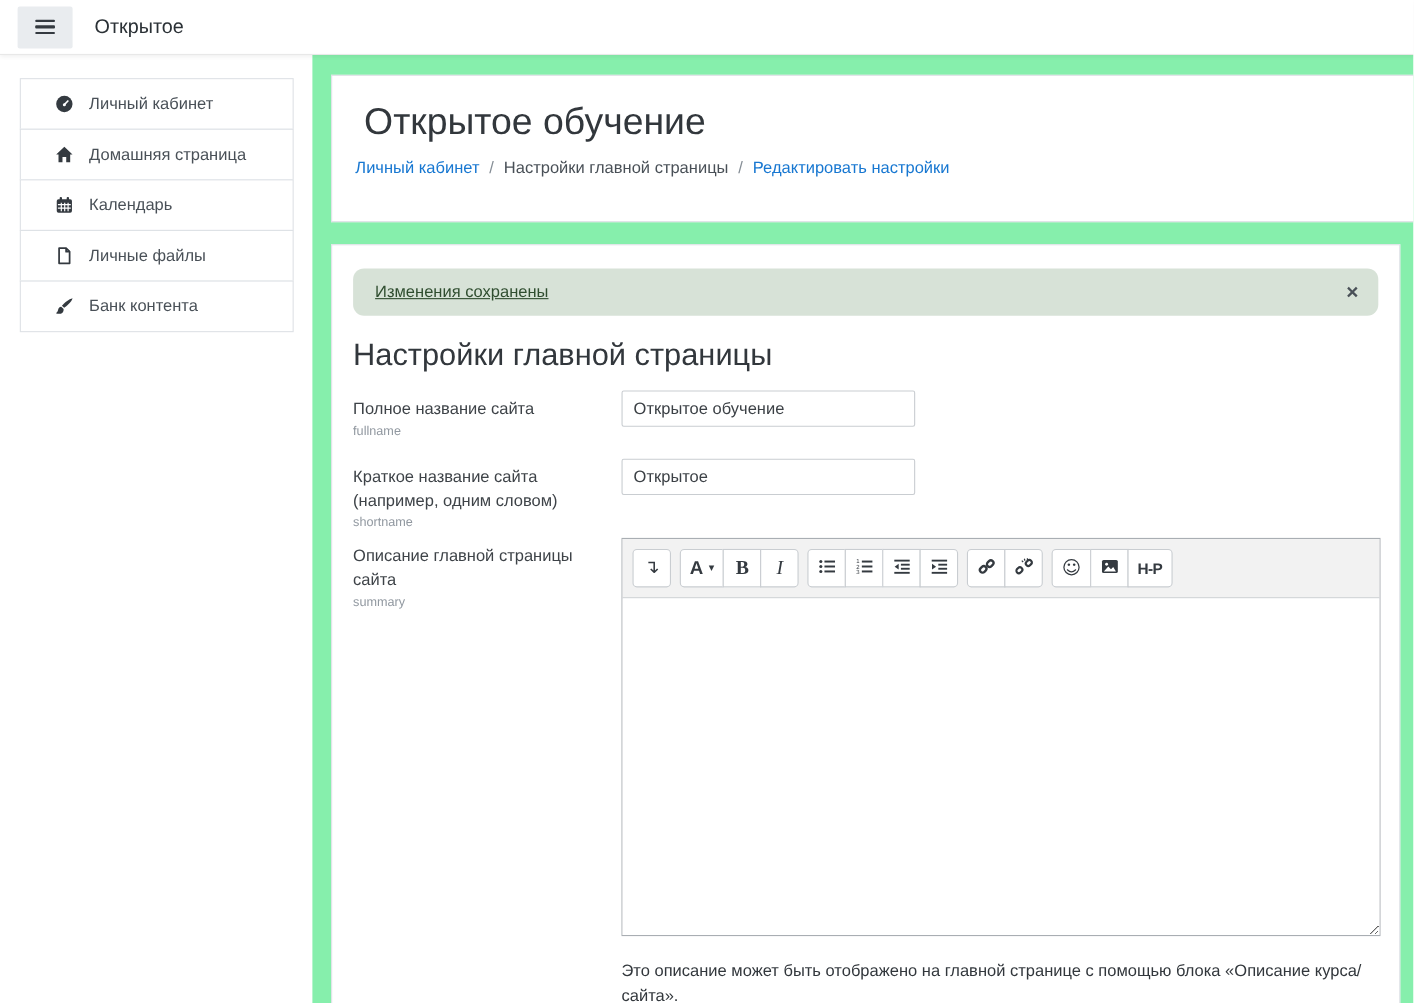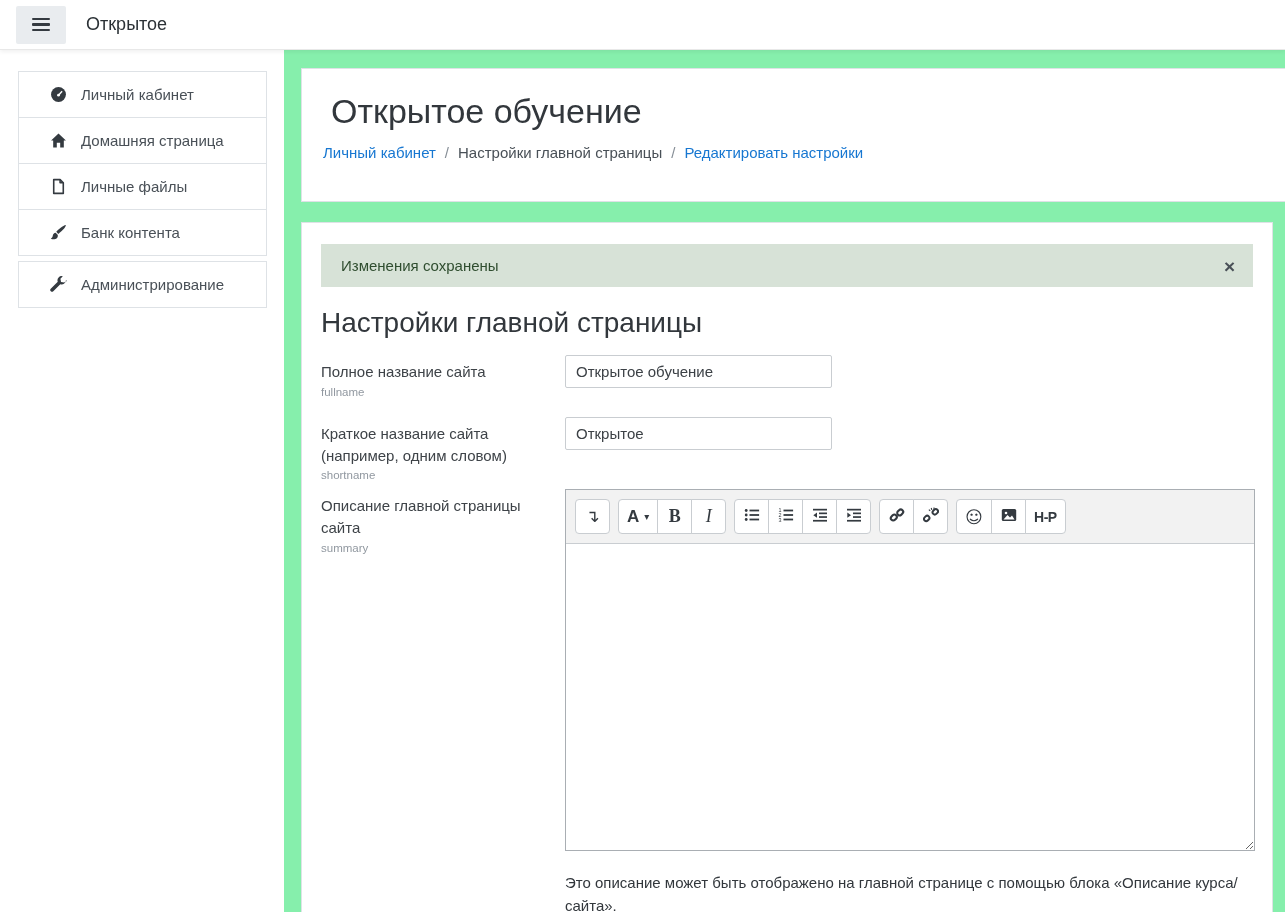--- a/index.html
+++ b/index.html
@@ -63,21 +63,21 @@
 
   
   .form-card {
     margin-top: 20px; background: #fff; border: 1px solid #dee2e6;
     padding: 21px 19px 40px 19px; min-height: 700px;
   }
   .alert-success {
     position: relative;
     background: #d7e2d7; color: #2f4d2f;
     padding: 13px 40px 13px 20px;
-    font-size: 15px; border-radius: 0;
+    font-size: 15px; border-radius: 10px; text-decoration: underline;
   }
   .alert-close {
     position: absolute; right: 14px; top: 50%; transform: translateY(-50%);
     background: none; border: none; cursor: pointer;
     font-size: 19px; font-weight: 700; color: #495057; line-height: 1;
     padding: 2px 4px;
   }
   .form-title { font-size: 28px; font-weight: 400; color: #32373c; margin: 20px 0 16px 0; }
 
   .frow { display: grid; grid-template-columns: 212px 1fr; column-gap: 32px; }
@@ -160,44 +160,51 @@
         <span class="nicon">
           <svg width="17" height="17" viewBox="0 0 16 16">
               <path d="M8 1.4 15 8h-2v6.5H9.6V10H6.4v4.5H3V8H1z" fill="#343a40"></path>
             </svg>
         </span>
         <span class="nlabel">Домашняя страница</span>
       </div>
       <div class="nav-item">
         <span class="nicon">
           <svg width="17" height="17" viewBox="0 0 16 16">
+              <rect x="1.5" y="3" width="13" height="11.5" rx="1.5" fill="#343a40"></rect>
+              <rect x="4" y="1" width="2" height="3.4" rx="0.8" fill="#343a40"></rect>
+              <rect x="10" y="1" width="2" height="3.4" rx="0.8" fill="#343a40"></rect>
+              <g stroke="#fff" stroke-width="1">
+                <line x1="2.5" y1="7.6" x2="13.5" y2="7.6"></line>
+                <line x1="2.5" y1="10.6" x2="13.5" y2="10.6"></line>
+                <line x1="5.4" y1="6" x2="5.4" y2="13.2"></line>
+                <line x1="8.3" y1="6" x2="8.3" y2="13.2"></line>
+                <line x1="11.2" y1="6" x2="11.2" y2="13.2"></line>
+              </g>
+            </svg>
+        </span>
+        <span class="nlabel">Календарь</span>
+      </div>
+      <div class="nav-item">
+        <span class="nicon">
+          <svg width="17" height="17" viewBox="0 0 16 16">
               <path d="M3.5 1.5h6l3 3v10h-9z" fill="none" stroke="#343a40" stroke-width="1.5" stroke-linejoin="round"></path>
               <path d="M9.5 1.5v3h3" fill="none" stroke="#343a40" stroke-width="1.5" stroke-linejoin="round"></path>
             </svg>
         </span>
         <span class="nlabel">Личные файлы</span>
       </div>
       <div class="nav-item">
         <span class="nicon">
           <svg width="17" height="17" viewBox="0 0 16 16">
               <path d="M15 1c-3 .6-7.1 4-9.1 6.4l1.9 1.9C10.3 7.4 14.4 4 15 1z" fill="#343a40"></path>
               <path d="M5.3 8.3c-1.6.2-2.4 1.3-2.7 2.8-.2 1.2-.8 2.1-1.8 2.7 1.5.8 4.3.9 5.6-.4 1-1 1.2-2.5.8-3.3z" fill="#343a40"></path>
             </svg>
         </span>
         <span class="nlabel">Банк контента</span>
-      </div>
-    </div>
-    <div class="nav-group">
-      <div class="nav-item">
-        <span class="nicon">
-          <svg width="17" height="17" viewBox="0 0 16 16">
-              <path d="M14.9 4.3a3.9 3.9 0 0 1-5.2 3.5l-6.6 6.6a1.7 1.7 0 0 1-2.4-2.4l6.6-6.6a3.9 3.9 0 0 1 4.8-5.1L9.8 2.6l.6 3 3 .6 2.3-2.3c.1.4.2.9.2 1.4z" fill="#343a40"></path>
-            </svg>
-        </span>
-        <span class="nlabel">Администрирование</span>
       </div>
     </div>
   </div>
 
   <div class="main">
 
     <div class="header-card">
       <h1 class="page-title">Открытое обучение</h1>
       <div class="breadcrumb">
         <a>Личный кабинет</a>

